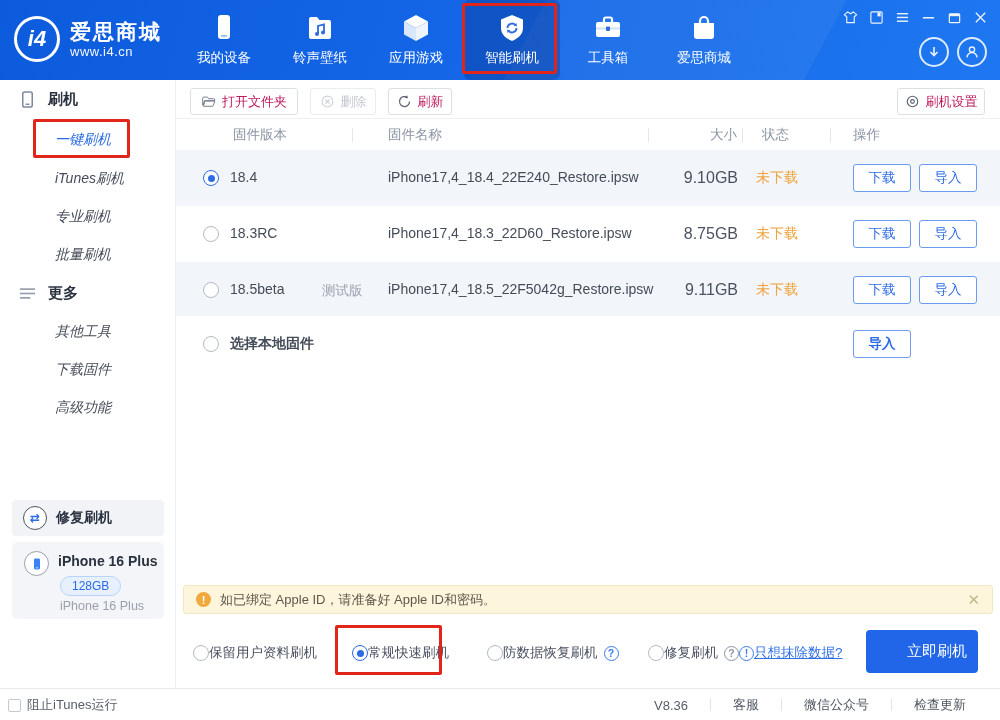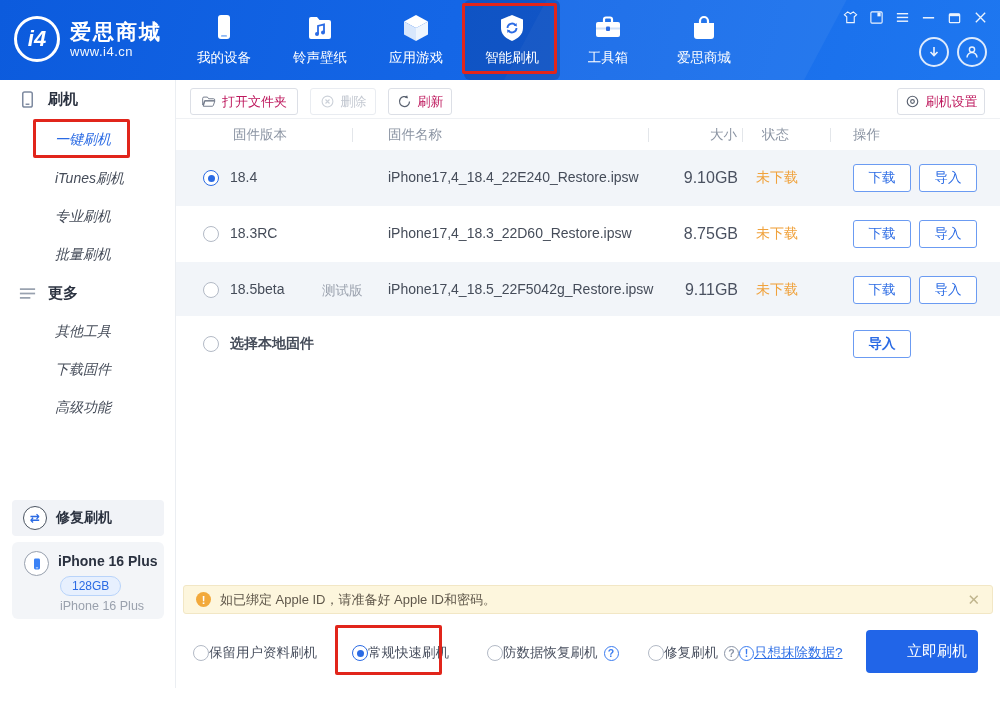--- a/index.html
+++ b/index.html
@@ -383,18 +383,33 @@
   </div>
   <div class="opt o4">
     <div class="radio"></div>
     <span>修复刷机</span>
     <div class="help-q" style="margin-left:6px;"></div>
     <div class="help-ex"></div>
     <span class="erase-link">只想抹除数据?</span>
   </div>
   <div class="flash-btn">立即刷机</div>
 
+  <div class="statusbar">
+    <div class="sb-left">
+      <div class="checkbox"></div>
+      <span>阻止iTunes运行</span>
+    </div>
+    <div class="sb-right">
+      <span class="sb-ver">V8.36</span>
+      <div class="sb-div"></div>
+      <span class="sb-item">客服</span>
+      <div class="sb-div"></div>
+      <span class="sb-item">微信公众号</span>
+      <div class="sb-div"></div>
+      <span class="sb-item">检查更新</span>
+    </div>
+  </div>
 
   <div class="annotation anno-nav"></div>
   <div class="annotation anno-side"></div>
   <div class="annotation anno-opt"></div>
 
 </div>
 
 </body></html>

